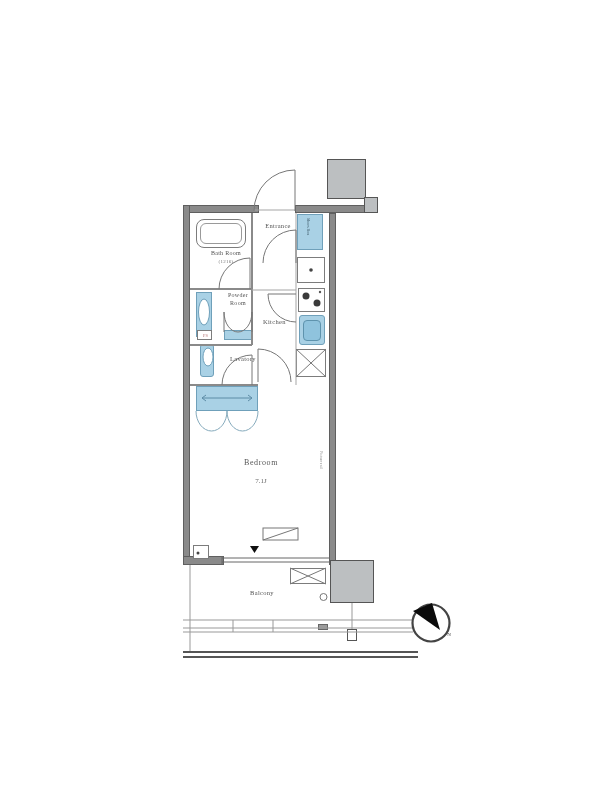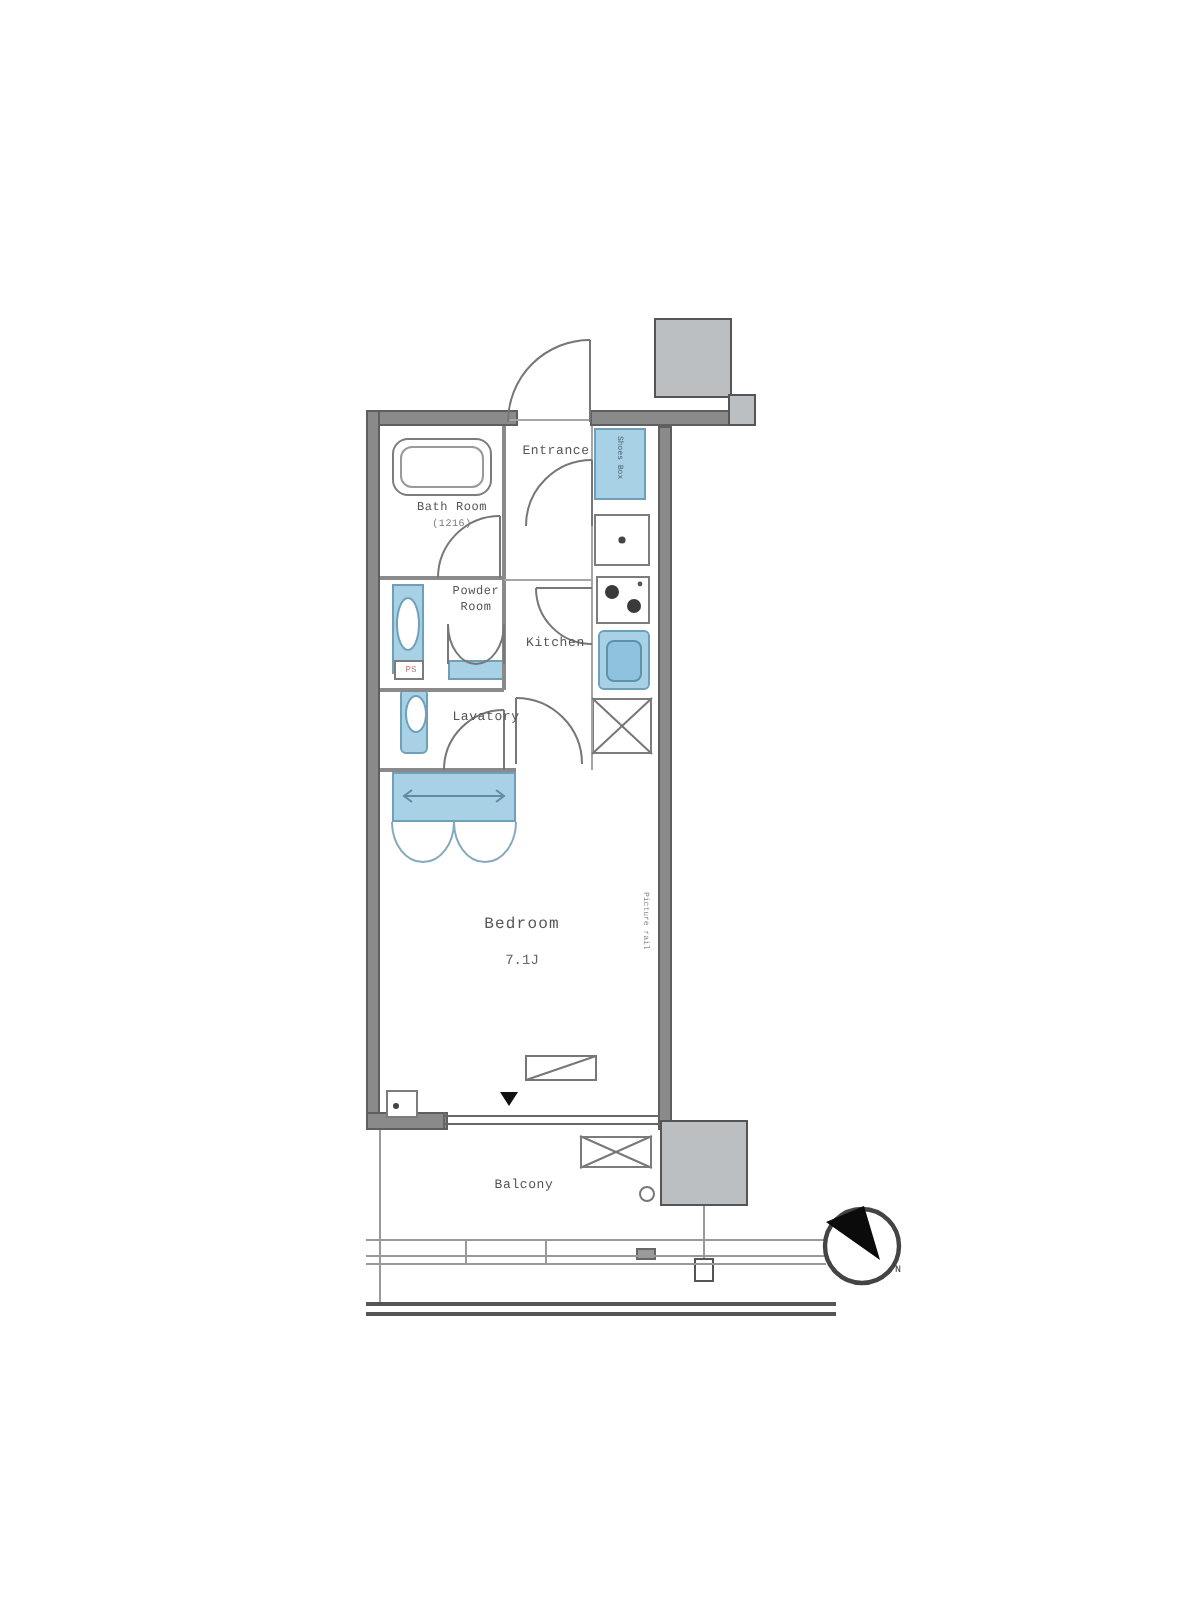--- a/index.html
+++ b/index.html
@@ -1,17 +1,17 @@
 <!DOCTYPE html>
 <html><head>
 <meta charset="utf-8">
 <style>
   html,body{margin:0;padding:0;background:#fff;}
   .canvas{position:relative;width:600px;height:685px;background:#ffffff;overflow:hidden;
-          font-family:Liberation Mono, monospace;border-radius:13px;}
+          font-family:Liberation Serif, serif;border-radius:13px;}
   .abs{position:absolute;}
   .wall{position:absolute;background:#8a8a8a;outline:1px solid #5f5f5f;outline-offset:-1px;}
   .block{position:absolute;background:#bcbfc1;border:1px solid #555;box-sizing:border-box;}
   .blue{position:absolute;background:#a9d1e5;border:1px solid #6fa0ba;box-sizing:border-box;}
   .fix{position:absolute;background:#ffffff;border:1px solid #7c7c7c;box-sizing:border-box;}
   .lbl{position:absolute;color:#555;text-align:center;line-height:1.25;}
   .lbl-room{font-size:6.5px;letter-spacing:.3px;}
   .lbl-big{font-size:8px;letter-spacing:.6px;color:#585858;}
   .vtext{writing-mode:vertical-rl;text-orientation:mixed;}
   svg.lines{position:absolute;left:0;top:0;pointer-events:none;}

